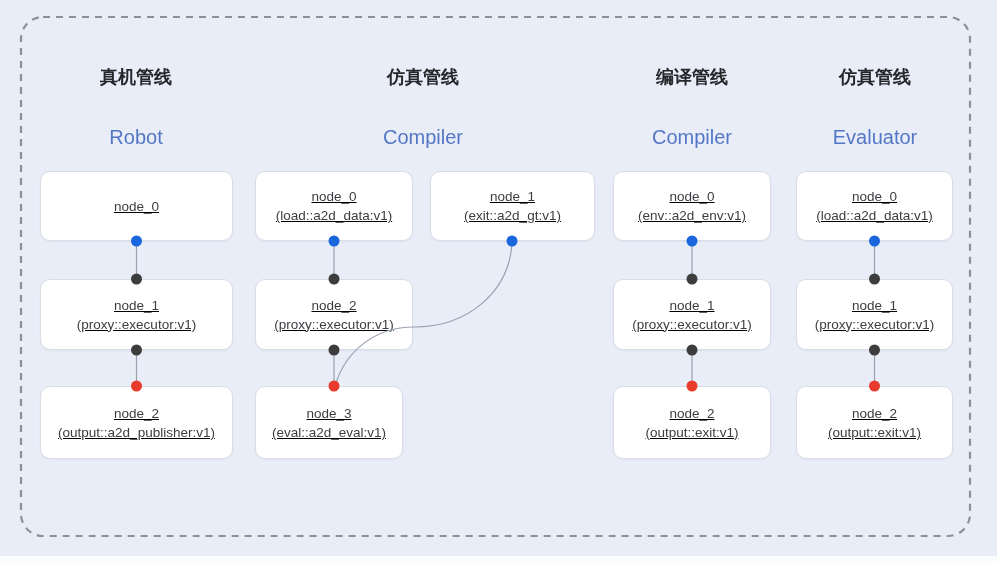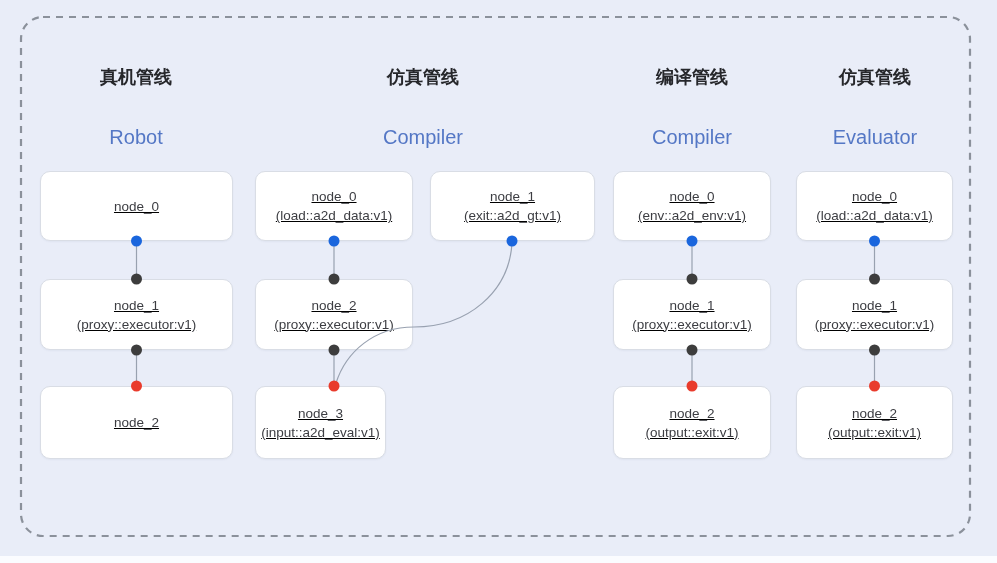--- a/index.html
+++ b/index.html
@@ -91,37 +91,38 @@
 
   <div class="node" style="left:40px;top:171px;width:193px;height:70px">
     <span class="nm">node_0</span>
   </div>
   <div class="node" style="left:40px;top:279px;width:193px;height:71px">
     <span class="nm">node_1</span>
     <span class="tp">(proxy::executor:v1)</span>
   </div>
   <div class="node" style="left:40px;top:386px;width:193px;height:73px">
     <span class="nm">node_2</span>
+    <span class="tp">(output::a2d_publisher:v1)</span>
   </div>
 
   <div class="node" style="left:255px;top:171px;width:158px;height:70px">
     <span class="nm">node_0</span>
     <span class="tp">(load::a2d_data:v1)</span>
   </div>
   <div class="node" style="left:430px;top:171px;width:165px;height:70px">
     <span class="nm">node_1</span>
     <span class="tp">(exit::a2d_gt:v1)</span>
   </div>
   <div class="node" style="left:255px;top:279px;width:158px;height:71px">
     <span class="nm">node_2</span>
     <span class="tp">(proxy::executor:v1)</span>
   </div>
-  <div class="node" style="left:255px;top:386px;width:131px;height:73px">
+  <div class="node" style="left:255px;top:386px;width:148px;height:73px">
     <span class="nm">node_3</span>
-    <span class="tp">(input::a2d_eval:v1)</span>
+    <span class="tp">(eval::a2d_eval:v1)</span>
   </div>
 
   <div class="node" style="left:613px;top:171px;width:158px;height:70px">
     <span class="nm">node_0</span>
     <span class="tp">(env::a2d_env:v1)</span>
   </div>
   <div class="node" style="left:613px;top:279px;width:158px;height:71px">
     <span class="nm">node_1</span>
     <span class="tp">(proxy::executor:v1)</span>
   </div>

